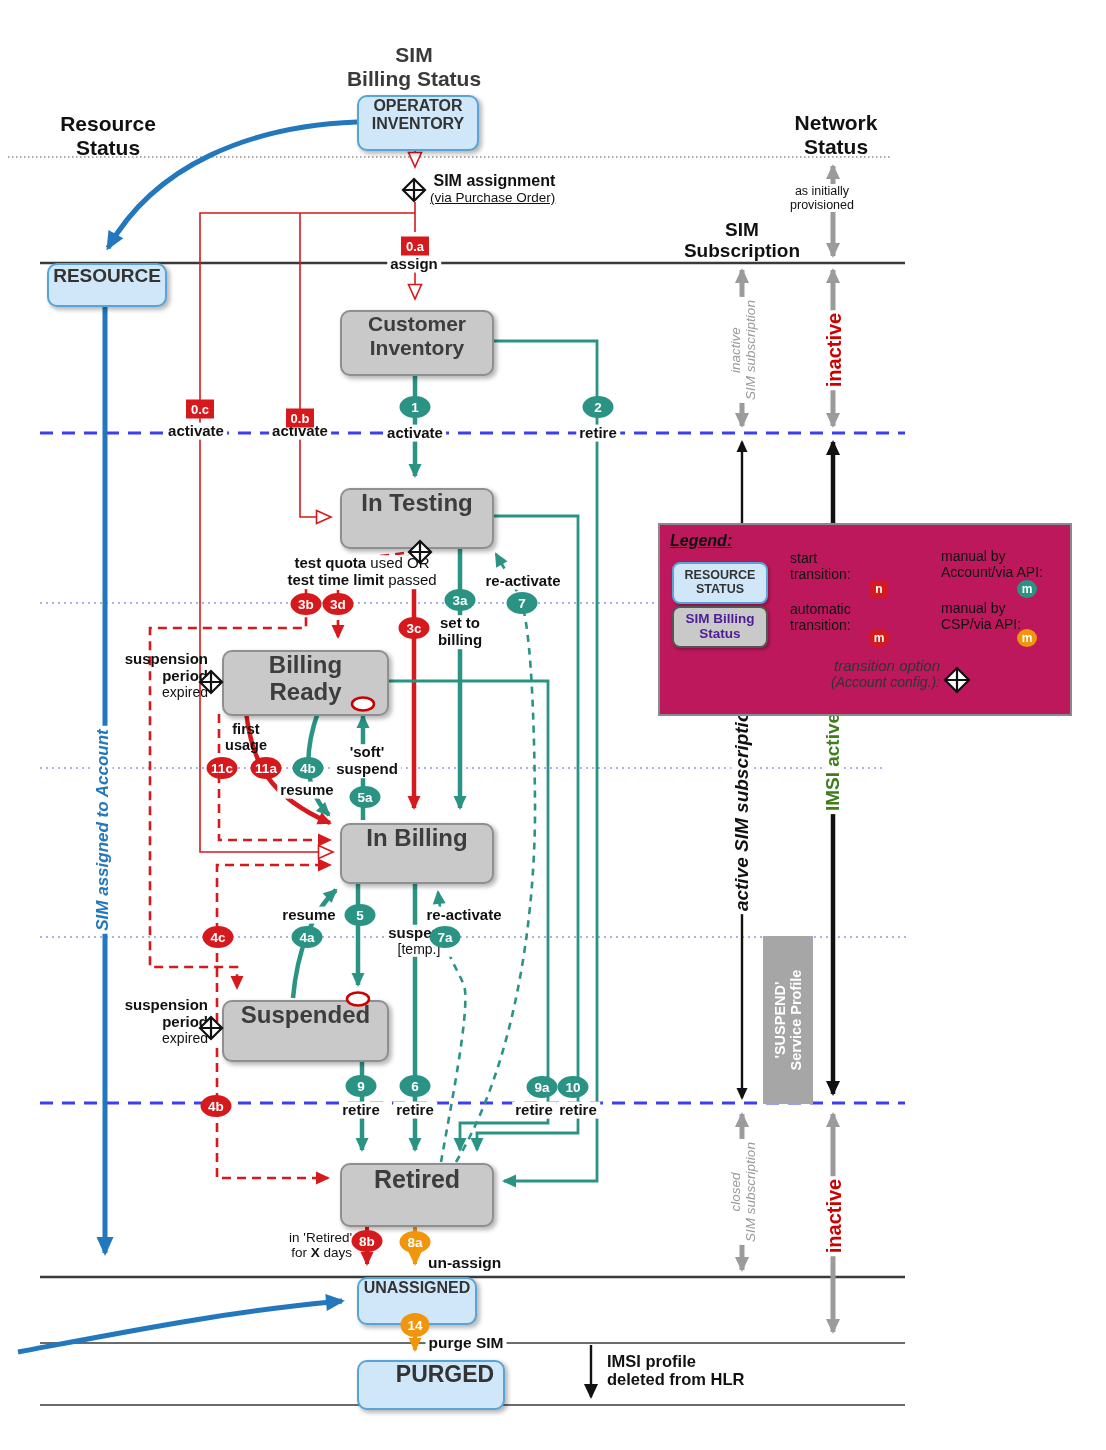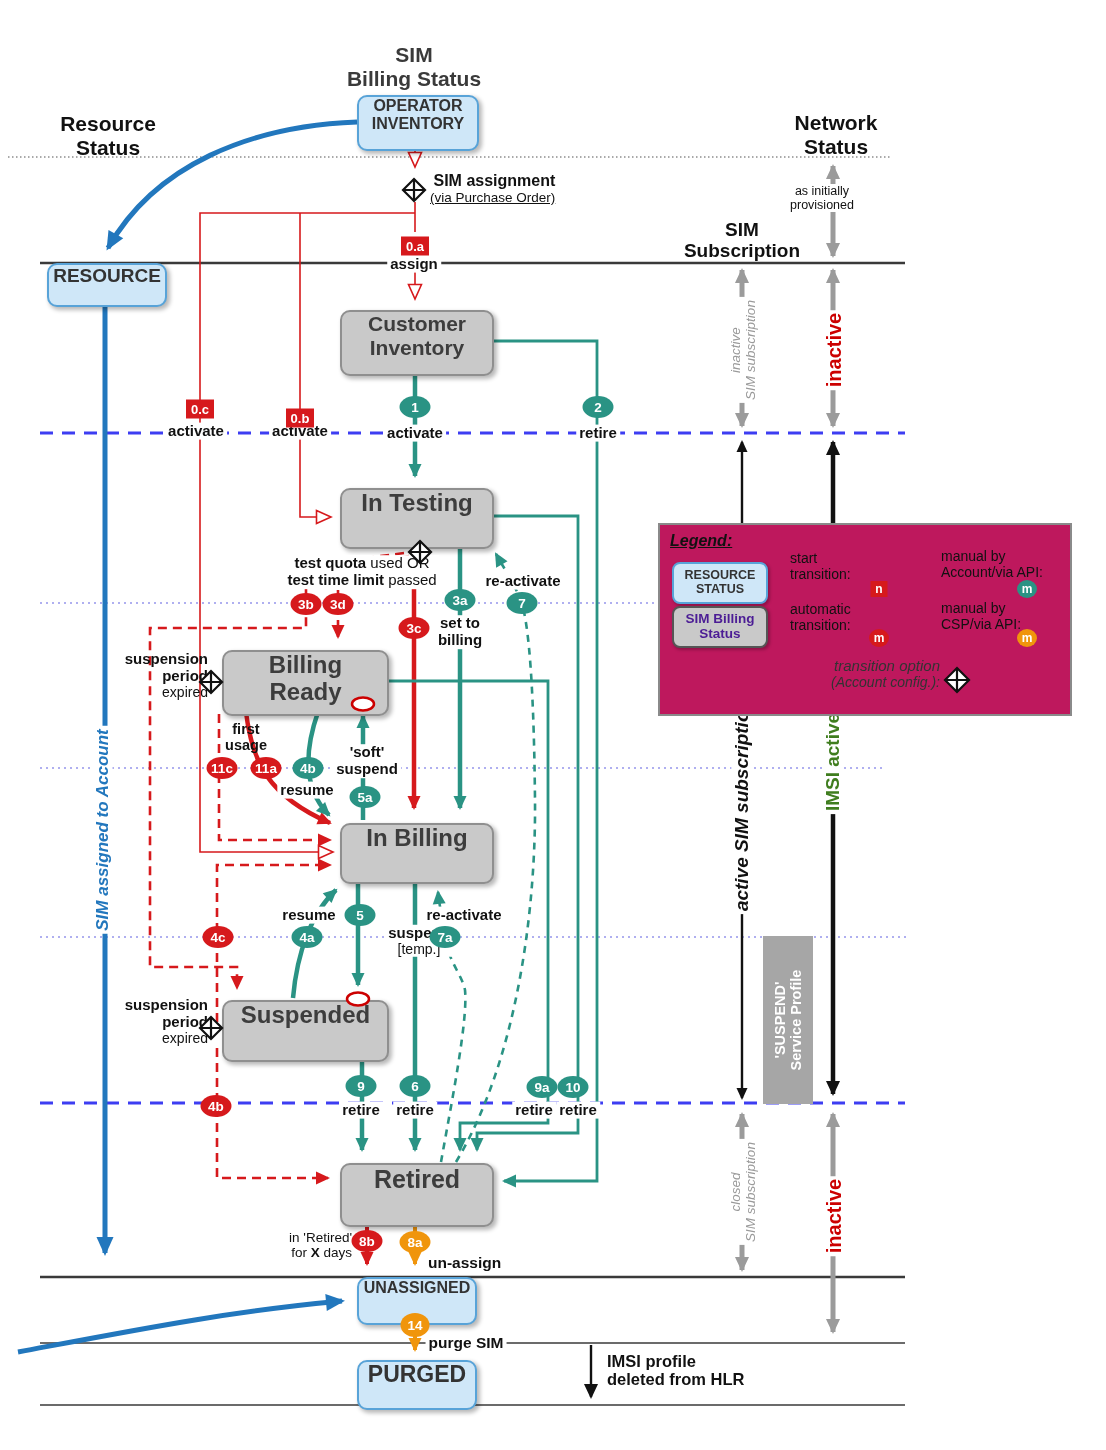--- a/index.html
+++ b/index.html
@@ -174,21 +174,21 @@
 </div>
 <div class="box gray" style="left:222px;top:1000px;width:163px;height:58px;font-size:24px;">
   <span>Suspended</span>
 </div>
 <div class="box gray" style="left:340px;top:1163px;width:150px;height:60px;font-size:25px;">
   <span>Retired</span>
 </div>
 <div class="box blue" style="left:357px;top:1277px;width:116px;height:44px;font-size:16px;">
   <span>UNASSIGNED</span>
 </div>
-<div class="box blue" style="left:357px;top:1360px;width:116px;height:46px;font-size:23px;">
+<div class="box blue" style="left:357px;top:1360px;width:116px;height:46px;font-size:23px;padding-left:28px;">
   <span>PURGED</span>
 </div>
 
 <div class="legend">
   <div class="t">Legend:</div>
 </div>
 <div class="minibox" style="left:672px;top:562px;width:92px;height:38px;background:#cfe7f8;border:2px solid #58a3d8;color:#333;font-size:12.5px;">
   <span>RESOURCE</span>
   <span>STATUS</span>
 </div>

